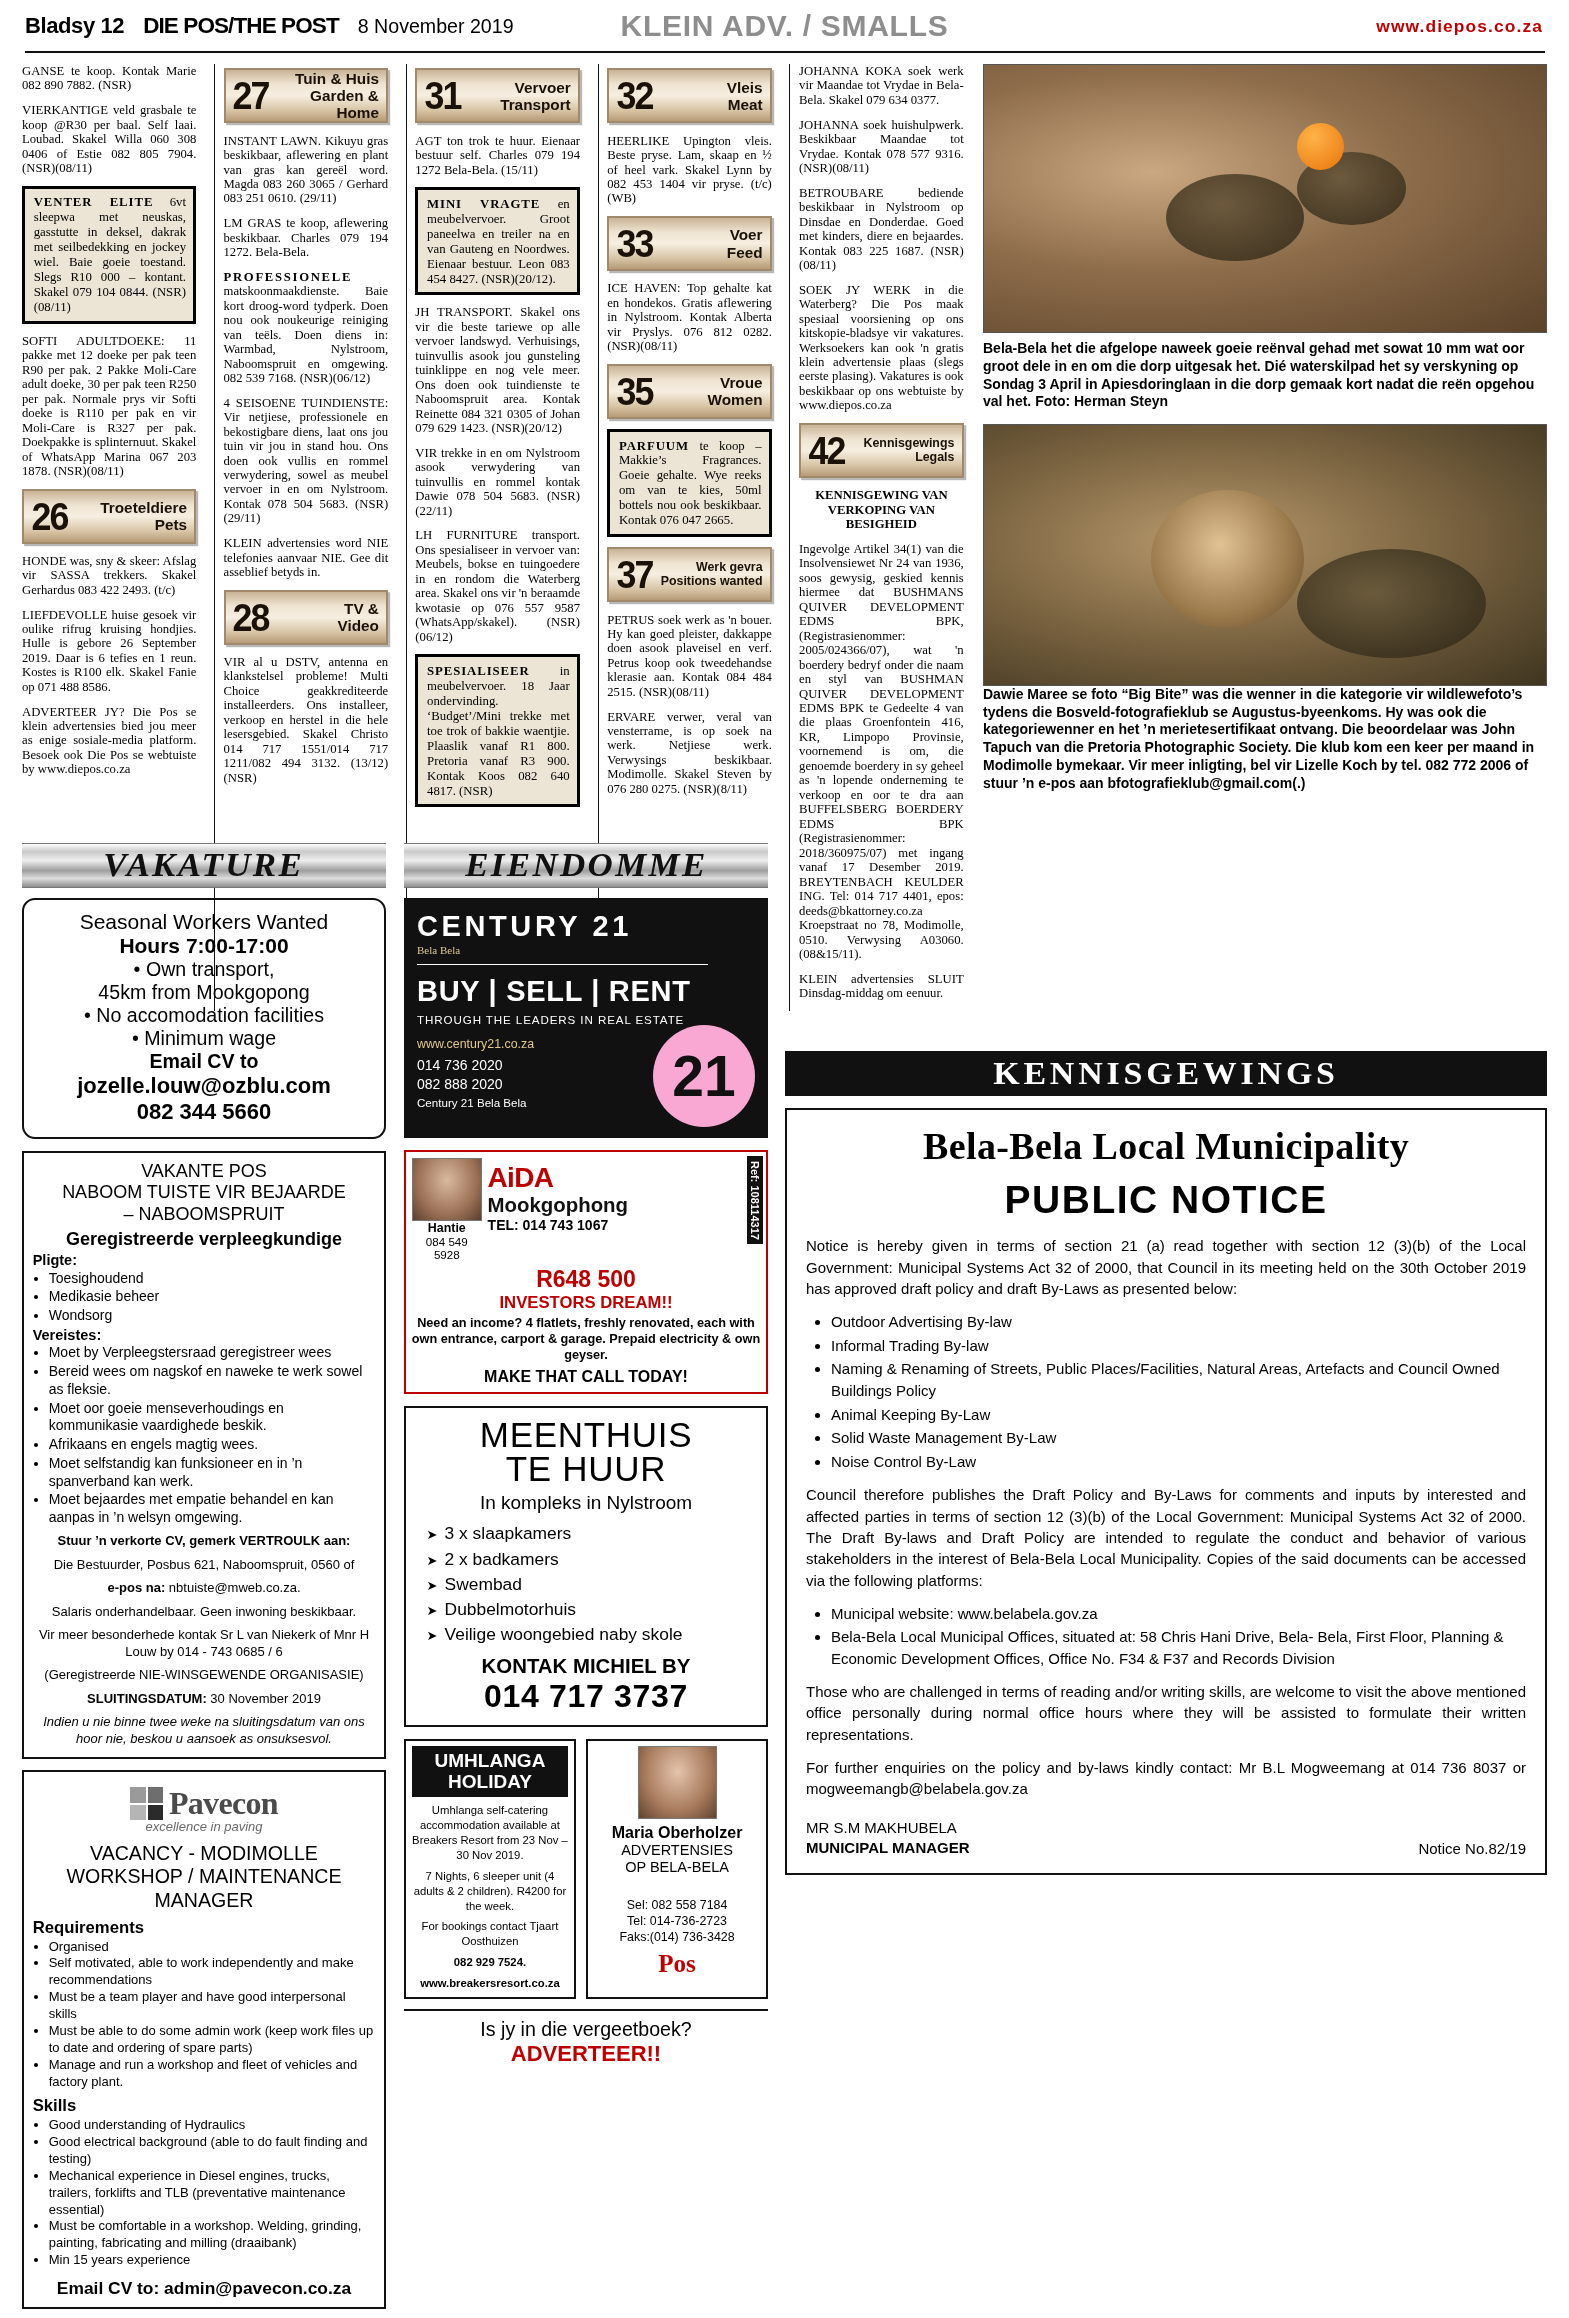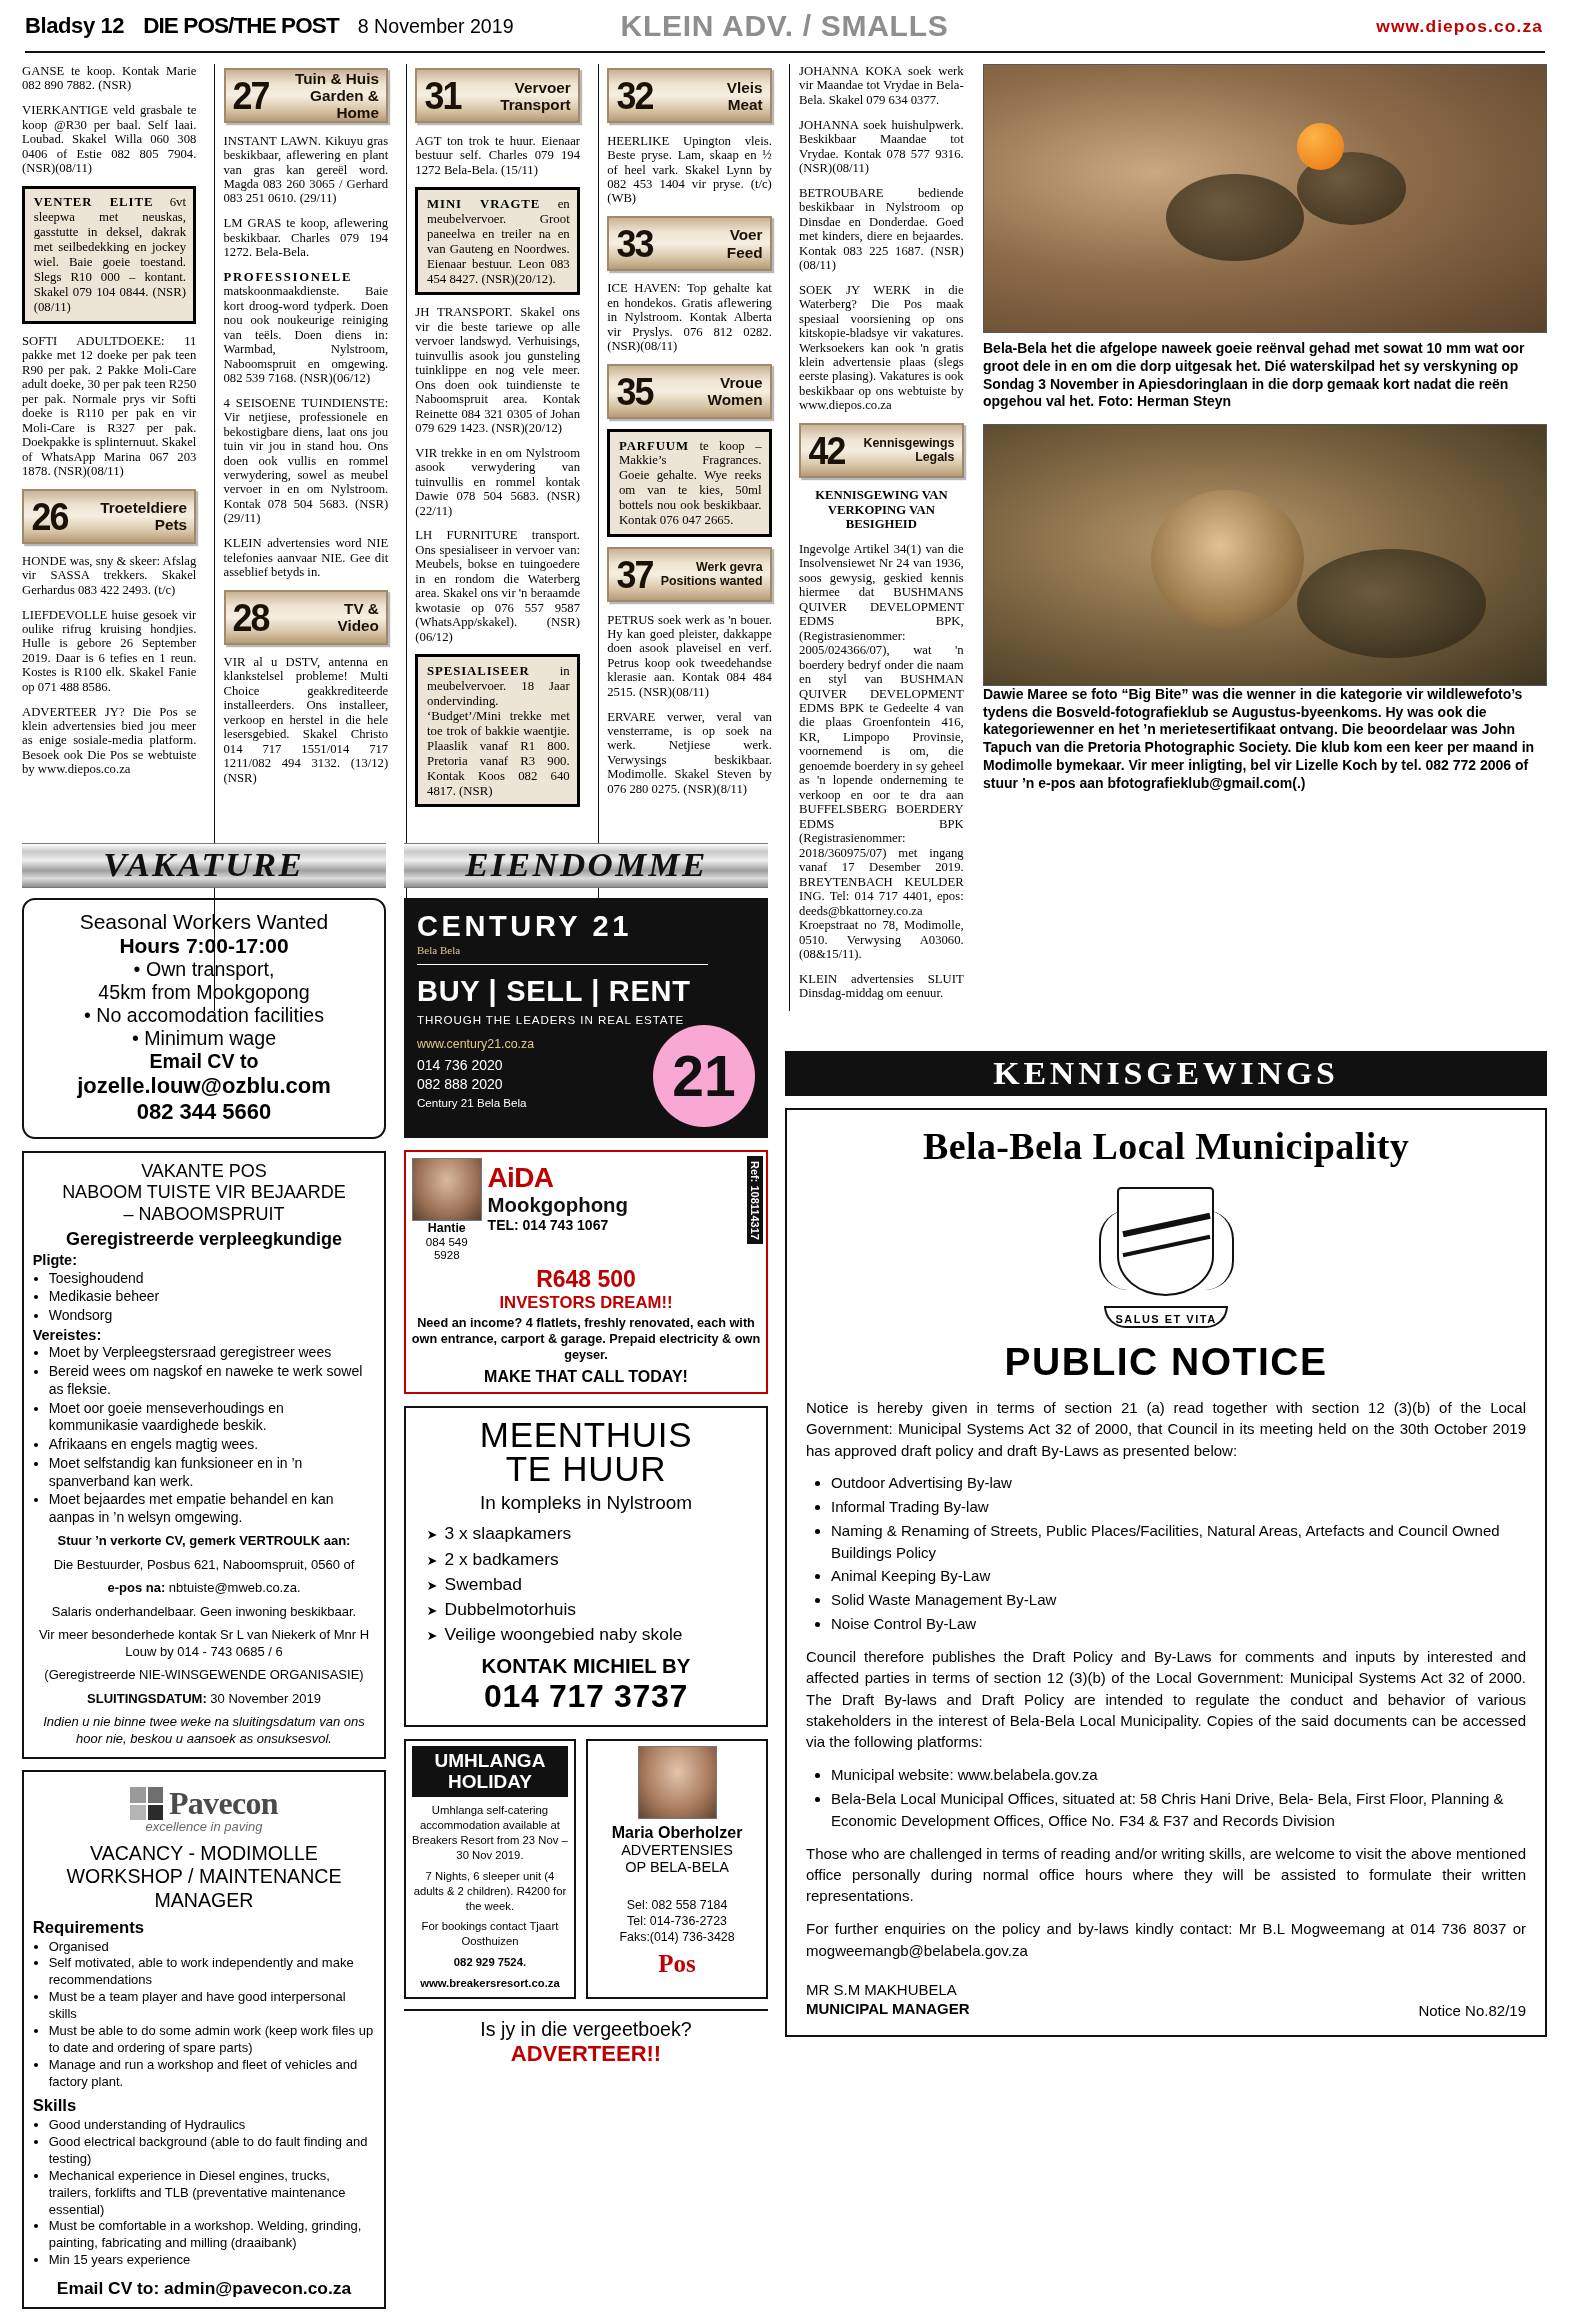--- a/index.html
+++ b/index.html
@@ -380,21 +380,21 @@
       </div>
     </div>
 
   <div class="photocol">
     <div class="photo photo-1">
       <div class="turtle-shell" style="left:182px;top:109px;"></div>
       <div class="turtle-shell" style="left:313px;top:87px;width:109px;height:73px;"></div>
       <div class="orange" style="left:313px;top:58px;"></div>
     </div>
     <div class="caption">
-      <span>Bela-Bela het die afgelope naweek goeie reënval gehad met sowat 10 mm wat oor groot dele in en om die dorp uitgesak het. Dié waterskilpad het sy verskyning op Sondag 3 November in Apiesdoringlaan in die dorp gemaak kort nadat die reën opgehou val het.</span>
+      <span>Bela-Bela het die afgelope naweek goeie reënval gehad met sowat 10 mm wat oor groot dele in en om die dorp uitgesak het. Dié waterskilpad het sy verskyning op Sondag 3 April in Apiesdoringlaan in die dorp gemaak kort nadat die reën opgehou val het.</span>
       <span class="credit">Foto: Herman Steyn</span>
     </div>
     <div class="photo photo-2">
       <div class="lion-face" style="left:167px;top:65px;"></div>
       <div class="turtle-shell" style="left:313px;top:124px;width:189px;height:109px;background:radial-gradient(ellipse at 40% 40%,#6b5b3c,#2e2616);"></div>
     </div>
     <div class="caption2">Dawie Maree se foto “Big Bite” was die wenner in die kategorie vir wildlewefoto’s tydens die Bosveld-fotografieklub se Augustus-byeenkoms. Hy was ook die kategoriewenner en het ’n merietesertifikaat ontvang. Die beoordelaar was John Tapuch van die Pretoria Photographic Society. Die klub kom een keer per maand in Modimolle bymekaar. Vir meer inligting, bel vir Lizelle Koch by tel. 082 772 2006 of stuur ’n e-pos aan bfotografieklub@gmail.com(.)</div>
   </div>
 
   <div class="vakature">
@@ -562,29 +562,20 @@
     </div>
   </div>
 
   <div class="kenn">
     <div class="banner black kenn-banner">
       <span>KENNISGEWINGS</span>
     </div>
 
     <div class="muni">
       <h1>Bela-Bela Local Municipality</h1>
-      <div class="crest">
-        <div class="leafL"></div>
-          <div class="leafR"></div>
-        <div class="shield"></div>
-          <div class="band"></div>
-          <div class="band2"></div>
-        <div class="ribbon"></div>
-        <div class="motto">SALUS ET VITA</div>
-      </div>
       <div class="pn-title">PUBLIC NOTICE</div>
       <div class="pn-p">Notice is hereby given in terms of section 21 (a) read together with section 12 (3)(b) of the Local Government: Municipal Systems Act 32 of 2000, that Council in its meeting held on the 30th October 2019 has approved draft policy and draft By-Laws as presented below:</div>
       <ul class="pn-ul" id="pn-bylaws">
           <li>Outdoor Advertising By-law</li>
           <li>Informal Trading By-law</li>
           <li>Naming &amp; Renaming of  Streets, Public Places/Facilities, Natural Areas, Artefacts and Council Owned Buildings Policy</li>
           <li>Animal Keeping By-Law</li>
           <li>Solid Waste Management By-Law</li>
           <li>Noise Control By-Law</li>
         </ul>

